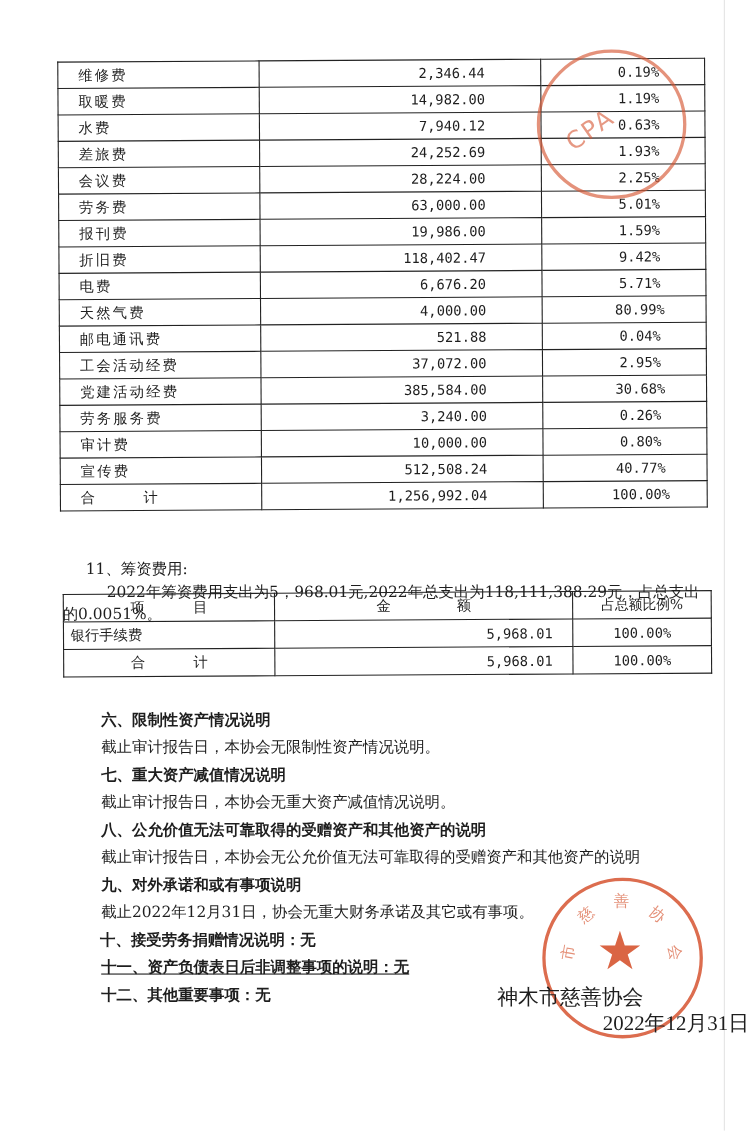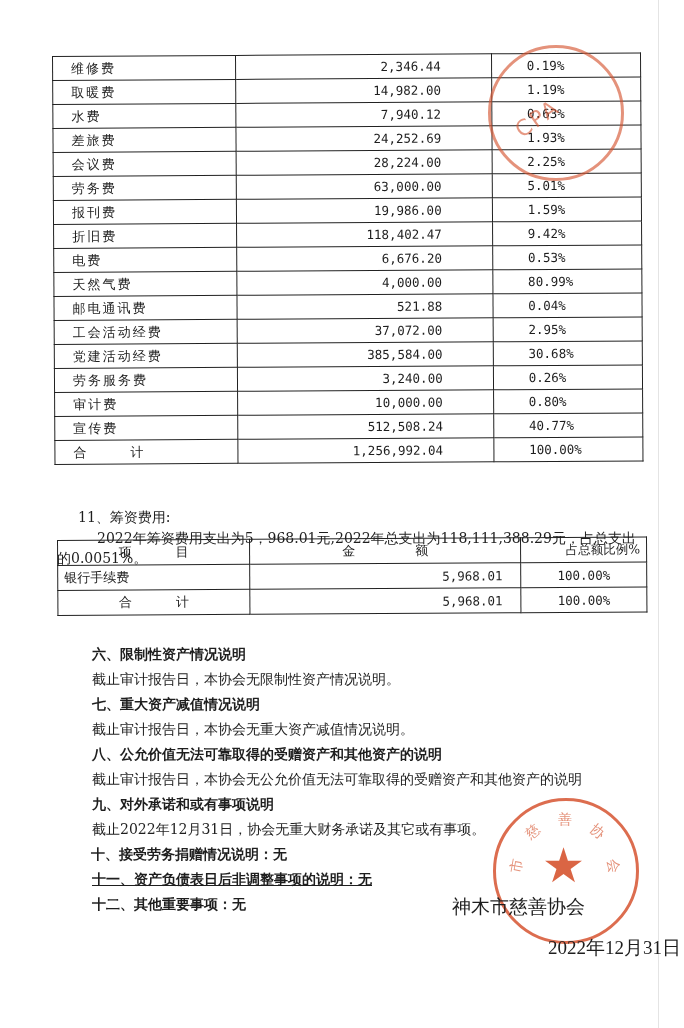--- a/index.html
+++ b/index.html
@@ -37,21 +37,21 @@
     
     #expense-table {
       left: 52px;
       top: 56px;
       width: 589px;
       transform: rotate(-0.35deg);
       transform-origin: 0 0;
     }
     #expense-table td.name { width: 186px; padding-left: 18px; letter-spacing: 2px; }
     #expense-table td.amt { width: 244px; text-align: right; padding-right: 50px; font-family: "DejaVu Sans Mono", "Liberation Mono", monospace; font-size: 12.5px; }
-    #expense-table td.pct { width: 130px; padding-left: 35px; font-family: "DejaVu Sans Mono", "Liberation Mono", monospace; font-size: 12.5px; }
+    #expense-table td.pct { width: 130px; text-align: center; padding-left: 35px; font-family: "DejaVu Sans Mono", "Liberation Mono", monospace; font-size: 12.5px; }
     #expense-table tr.total td.name { letter-spacing: 0; }
 
     .para {
       position: absolute;
       font-size: 14px;
       white-space: nowrap;
       margin-top: 20px;
     }
     .para.bold { font-weight: bold; text-align: right; }
 
@@ -62,21 +62,21 @@
       width: 590px;
       transform: rotate(-0.35deg);
       transform-origin: 0 0;
     }
     #fund-table td { height: 24px; }
     #fund-table td.name { width: 175px; }
     #fund-table td.amt { width: 240px; text-align: right; padding-right: 18px; font-family: "DejaVu Sans Mono", "Liberation Mono", monospace; font-size: 12.5px; }
     #fund-table td.pct { width: 110px; text-align: center; font-family: "DejaVu Sans Mono", "Liberation Mono", monospace; font-size: 12.5px; }
     #fund-table td.center { text-align: center; }
     #fund-table tr.head td.amt { text-align: center; padding-right: 6px; font-family: "DejaVu Serif", "Liberation Serif", serif; font-size: 13px; }
-    #fund-table tr.head td.pct { font-family: "DejaVu Serif", "Liberation Serif", serif; font-size: 12.5px; text-align: right; }
+    #fund-table tr.head td.pct { font-family: "DejaVu Serif", "Liberation Serif", serif; font-size: 12.5px; }
 
     .stamp {
       position: absolute;
       border-radius: 50%;
       pointer-events: none;
     }
     #cpa-stamp {
       left: 488px;
       top: 45px;
       width: 130px;
@@ -164,21 +164,21 @@
         <td class="pct">1.59%</td>
       </tr>
       <tr>
         <td class="name">折旧费</td>
         <td class="amt">118,402.47</td>
         <td class="pct">9.42%</td>
       </tr>
       <tr>
         <td class="name">电费</td>
         <td class="amt">6,676.20</td>
-        <td class="pct">0.53%</td>
+        <td class="pct">5.71%</td>
       </tr>
       <tr>
         <td class="name">天然气费</td>
         <td class="amt">4,000.00</td>
         <td class="pct">80.99%</td>
       </tr>
       <tr>
         <td class="name">邮电通讯费</td>
         <td class="amt">521.88</td>
         <td class="pct">0.04%</td>
@@ -265,13 +265,13 @@
 <div class="stamp" id="seal-stamp">
   <span class="star">★</span>
   <span class="seal-text" style="left:14px; top:56px; transform:rotate(-80deg);">市</span>
   <span class="seal-text" style="left:30px; top:22px; transform:rotate(-40deg);">慈</span>
   <span class="seal-text" style="left:62px; top:10px;">善</span>
   <span class="seal-text" style="left:94px; top:22px; transform:rotate(40deg);">协</span>
   <span class="seal-text" style="left:110px; top:56px; transform:rotate(80deg);">会</span>
 </div>
 
 <div class="sign" style="left:452px; top:894px;">神木市慈善协会</div>
-<div class="sign" style="left:548px; top:917px; font-family:'Liberation Serif', serif;margin-top:18px;">2022年12月31日</div>
+<div class="sign" style="left:548px; top:917px; font-family:'Liberation Serif', serif;">2022年12月31日</div>
 
 </body></html>

